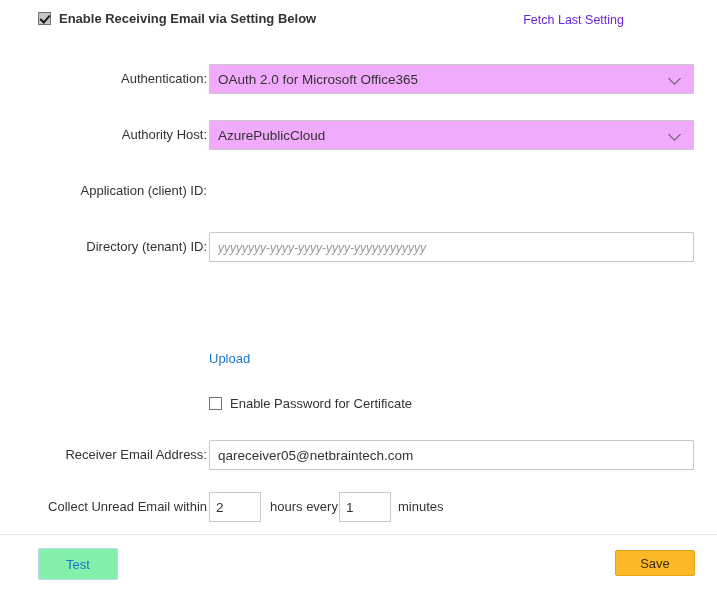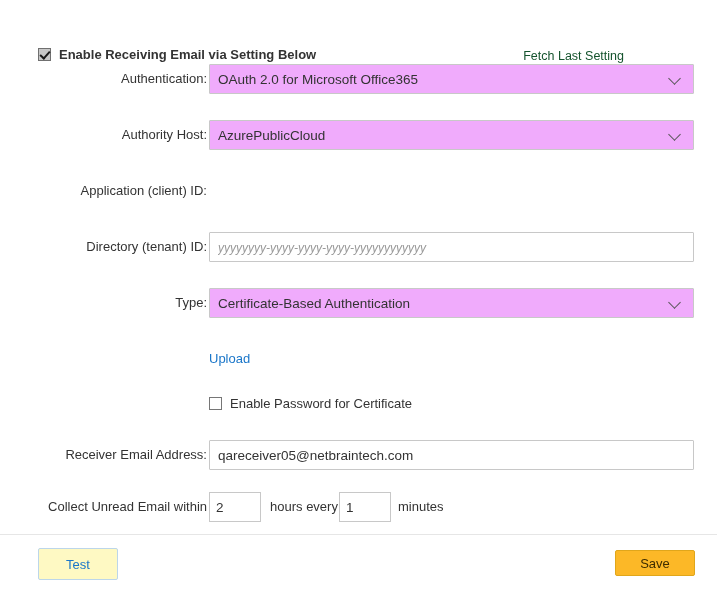--- a/index.html
+++ b/index.html
@@ -24,21 +24,20 @@
     box-sizing: border-box;
   }
 
   
   .header-row {
     position: absolute;
     top: 11px;
     left: 0;
     width: 646px;
     height: 24px;
-    margin-top: 36px;
   }
   .enable-check-wrap {
     position: absolute;
     left: 38px;
     top: 0;
     display: flex;
     align-items: center;
     gap: 8px;
   }
   .checkbox {
@@ -70,21 +69,21 @@
     font-size: 13px;
     font-weight: bold;
     color: #333333;
     white-space: nowrap;
   }
   .fetch-link {
     position: absolute;
     right: 22px;
     top: 2px;
     font-size: 12.5px;
-    color: #14532d;
+    color: #6d28d9;
     text-decoration: none;
     cursor: pointer;
     white-space: nowrap;
   }
 
   
   .row {
     position: absolute;
     left: 0;
     width: 717px;
@@ -244,21 +243,21 @@
     background: #e6e6e6;
   }
   .btn-test {
     position: absolute;
     left: 38px;
     top: 548px;
     width: 80px;
     height: 32px;
     box-sizing: border-box;
     border: 1px solid #bcd6ea;
-    background: #fef9c3;
+    background: #86efac;
     color: #1a76c9;
     font-family: "Liberation Sans", sans-serif;
     font-size: 13px;
     border-radius: 2px;
     cursor: pointer;
   }
   .btn-save {
     position: absolute;
     left: 615px;
     top: 550px;
@@ -305,27 +304,20 @@
 
   <div class="row" style="top:176px;">
     <span class="lbl">Application (client) ID:</span>
   </div>
 
   <div class="row" style="top:232px;">
     <span class="lbl">Directory (tenant) ID:</span>
     <input class="field" type="text" placeholder="yyyyyyyy-yyyy-yyyy-yyyy-yyyyyyyyyyyy" style="">
   </div>
 
-  <div class="row" style="top:288px;">
-    <span class="lbl">Type:</span>
-    <div class="select-field">
-      <span class="select-text">Certificate-Based Authentication</span>
-      <span class="chev"></span>
-    </div>
-  </div>
 
   <div class="row" style="top:344px;">
     <a class="upload-link" href="#">Upload</a>
   </div>
 
   <div class="row" style="top:388px;">
     <div class="pwd-wrap">
       <span class="checkbox"></span>
       <span class="pwd-label">Enable Password for Certificate</span>
     </div>

